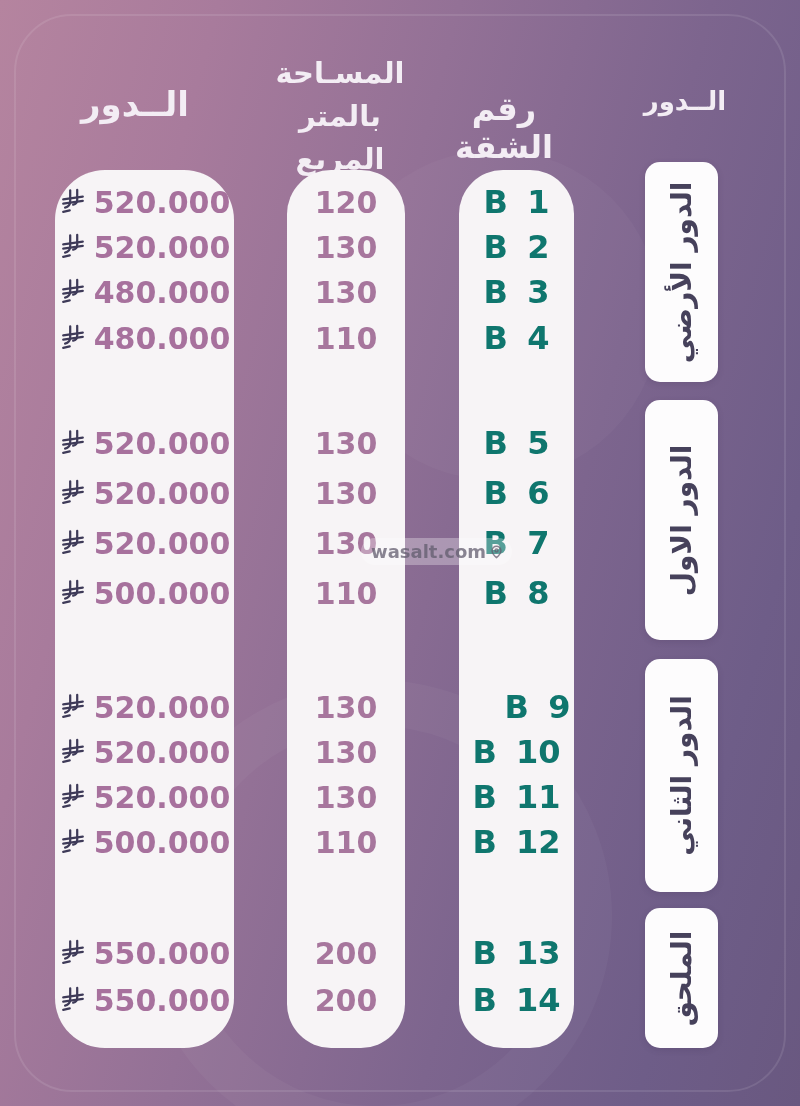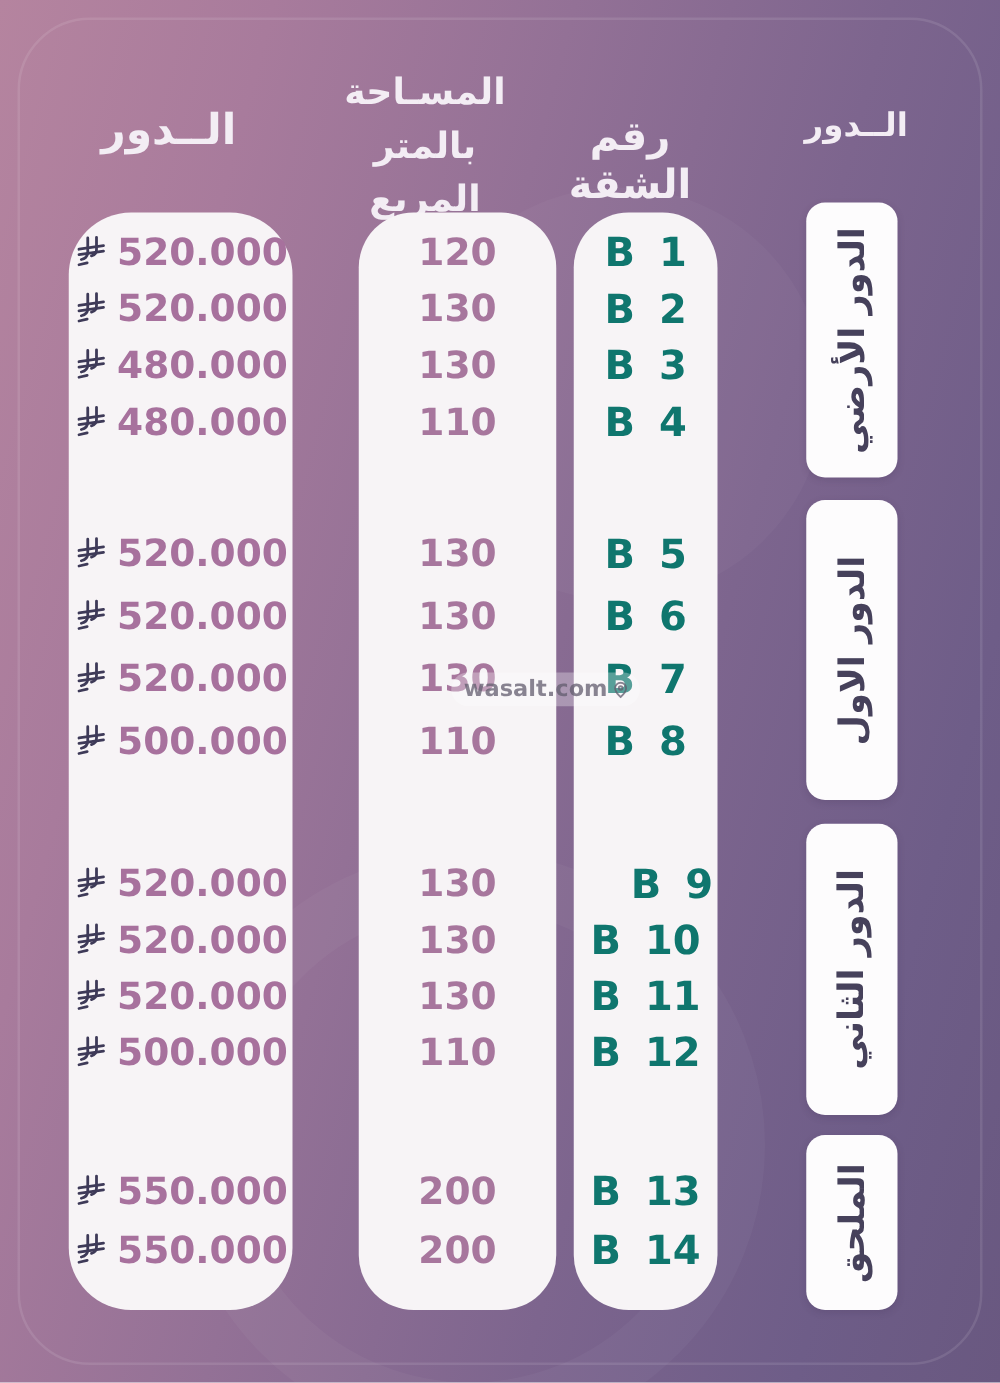--- a/index.html
+++ b/index.html
@@ -25,21 +25,21 @@
     font-weight:bold;letter-spacing:0.5px;
   }
   #hdr-price{left:40px;top:84px;width:190px;font-size:34px;}
   #hdr-area{left:258px;top:52px;width:164px;font-size:29px;line-height:43px;}
   #hdr-apt{left:418px;top:90px;width:172px;font-size:32px;}
   #hdr-floor{left:630px;top:86px;width:110px;font-size:26px;}
   .col{
     position:absolute;top:170px;height:878px;background:#f7f4f6;
   }
   #price-col{left:55px;width:179px;border-radius:50px;}
-  #area-col{left:287px;width:118px;border-radius:44px;padding-left:40px;}
+  #area-col{left:287px;width:118px;border-radius:44px;}
   #apt-col{left:459px;width:115px;border-radius:44px;}
   .row{
     position:absolute;left:0;right:0;height:40px;
     display:flex;align-items:center;justify-content:center;
     font-weight:bold;
   }
   .price-row{gap:7px;color:#a7719d;font-size:30px;}
   .price-row svg{flex:0 0 auto;}
   .area-row{color:#a7769d;font-size:30px;}
   .apt-row{color:#0f766e;font-size:32px;word-spacing:8px;}

